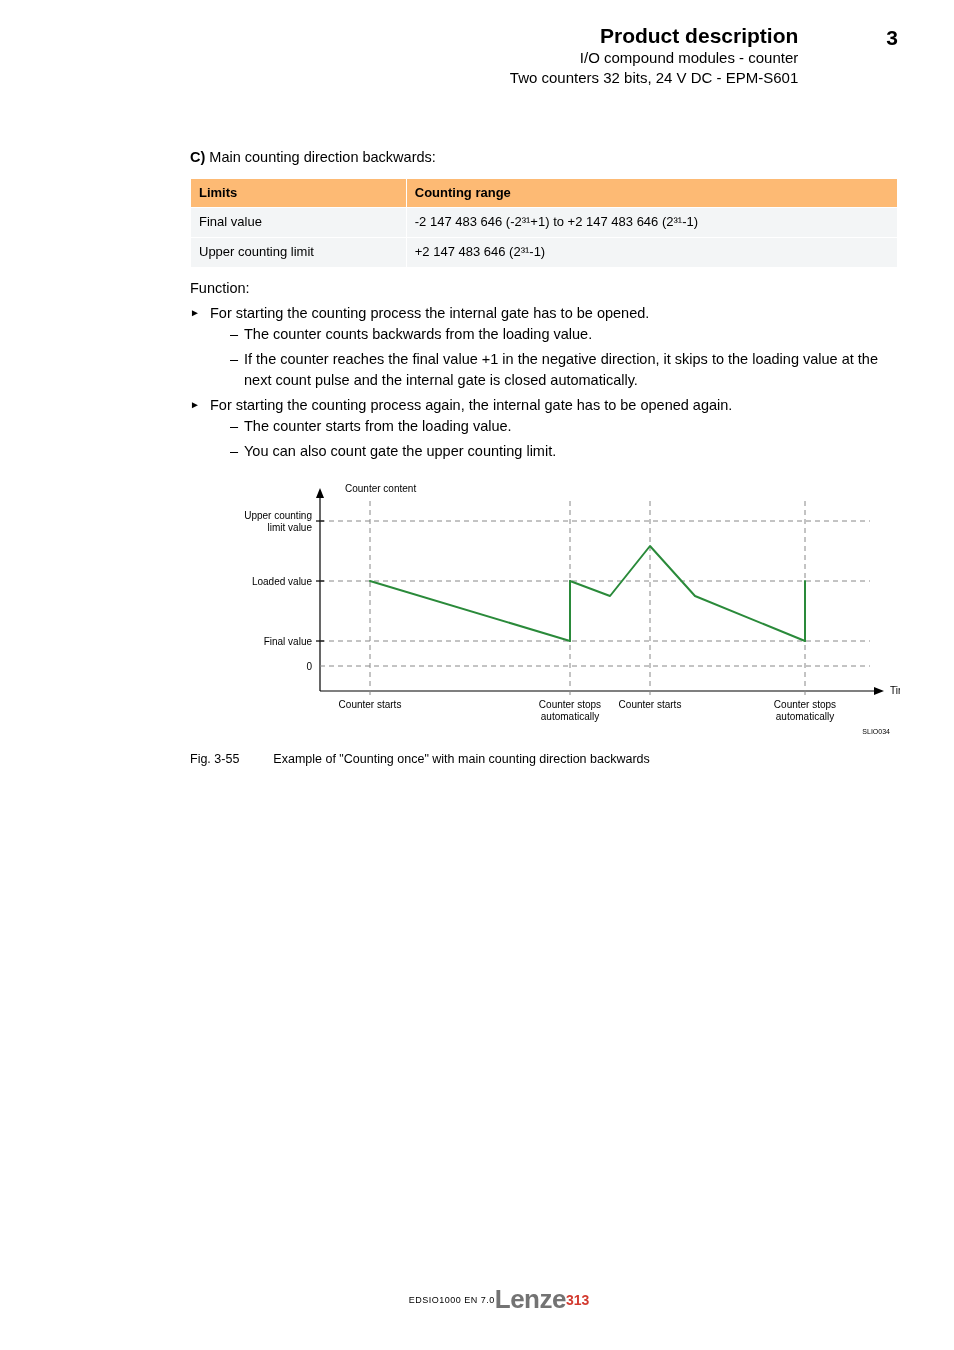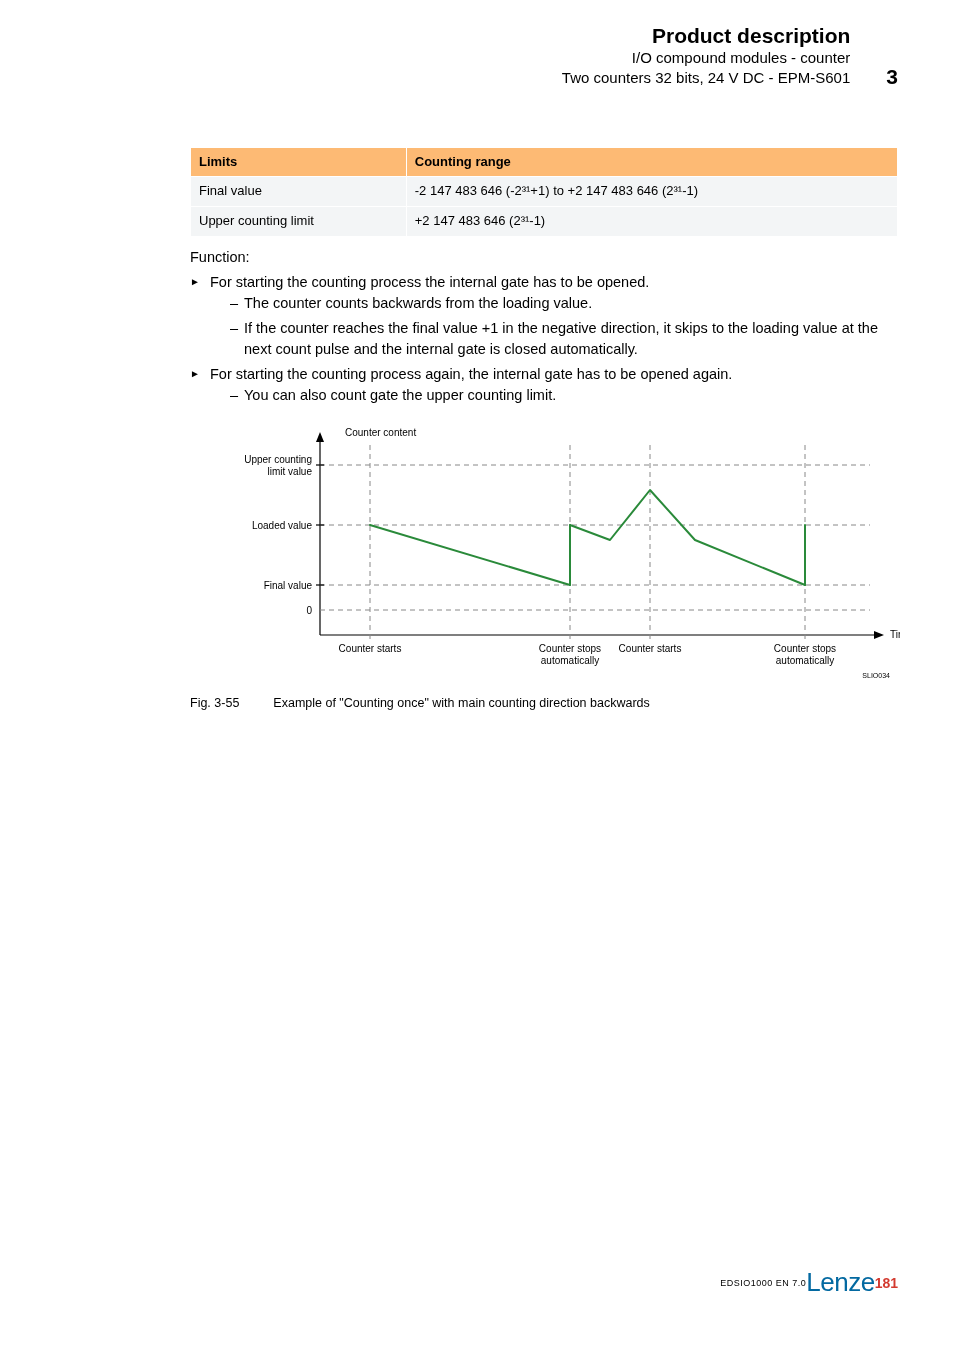--- a/index.html
+++ b/index.html
@@ -11,22 +11,22 @@
     color: #000;
     position: relative;
   }
   .page {
     padding: 24px 56px 0 100px;
   }
   .header {
     text-align: right;
     display: flex;
     justify-content: flex-end;
-    align-items: flex-end;
-    gap: 36px;
+    align-items: flex-start;
+    gap: 88px;
     margin-bottom: 58px;
   }
   .header-text { text-align: right; }
   .header-title {
     font-size: 21px;
     font-weight: 700;
     color: #000;
   }
   .header-sub {
     font-size: 15px;
@@ -91,53 +91,56 @@
     font-family: Arial, sans-serif;
     fill: #000;
   }
   .fig-id {
     font-size: 7px;
     fill: #000;
     font-family: Arial, sans-serif;
   }
   .footer {
     position: absolute;
-    bottom: 52px;
+    bottom: 35px;
     left: 0;
     width: 100%;
     display: flex;
-    justify-content: flex-end;
+    justify-content: center;
     align-items: center;
     padding: 0 56px 0 100px;
   }
   .footer-left { font-size: 9px; letter-spacing: 0.5px; }
   .footer-right { font-size: 14px; font-weight: 700; color: #d33a2f; }
   .logo {
     font-family: Arial, sans-serif;
-    font-weight: 400;
+    font-weight: 700;
     font-size: 26px;
     letter-spacing: -0.5px;
-    color: #0369a1;
+    color: #737373;
   }
 </style>
 </head>
 <body>
 
 <div class="page">
   <div class="header">
     <div class="header-text">
       <div class="header-title">Product description</div>
       <div class="header-sub">I/O compound modules - counter</div>
       <div class="header-sub">Two counters 32 bits, 24 V DC - EPM-S601</div>
     </div>
     <div class="header-chapter">3</div>
   </div>
 
   <div class="content">
 
+    <div class="section-heading">
+      <span class="bold">C)</span><span> Main counting direction backwards:</span>
+    </div>
 
     <table class="limits">
       <thead>
         <tr>
           <th>Limits</th>
           <th>Counting range</th>
         </tr>
       </thead>
       <tbody>
         <tr>
@@ -157,20 +160,21 @@
       <li>
         <span>For starting the counting process the internal gate has to be opened.</span>
         <ul class="dash-list">
           <li>The counter counts backwards from the loading value.</li>
           <li>If the counter reaches the final value +1 in the negative direction, it skips to the loading value at the next count pulse and the internal gate is closed automatically.</li>
         </ul>
       </li>
       <li>
         <span>For starting the counting process again, the internal gate has to be opened again.</span>
         <ul class="dash-list">
+          <li>The counter starts from the loading value.</li>
           <li>You can also count gate the upper counting limit.</li>
         </ul>
       </li>
     </ul>
 
     <div class="figure-wrap">
       <svg width="710" height="260" viewBox="0 0 710 260">
 
         <g stroke="#000" stroke-width="1.2" fill="none">
 
@@ -236,14 +240,14 @@
         <span>Example of "Counting once" with main counting direction backwards</span>
       </div>
     </div>
 
   </div>
 </div>
 
 <div class="footer">
   <div class="footer-left">EDSIO1000 EN 7.0</div>
   <div class="logo">Lenze</div>
-  <div class="footer-right">181</div>
+  <div class="footer-right">313</div>
 </div>
 
 </body></html>

